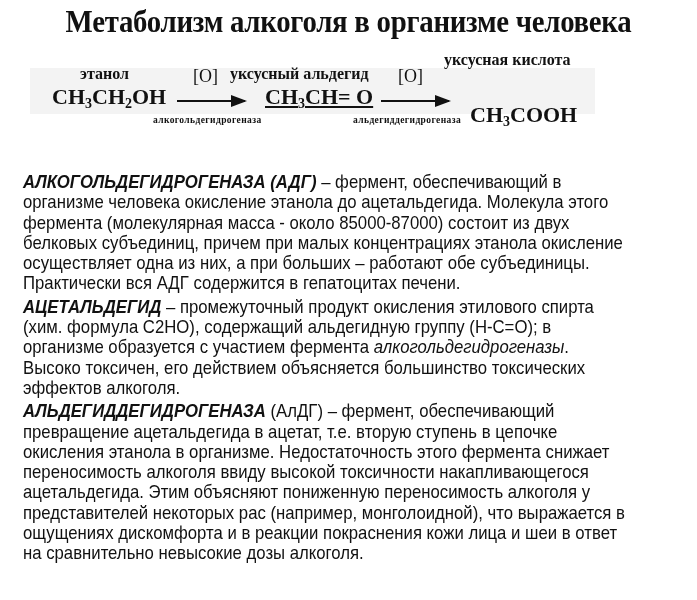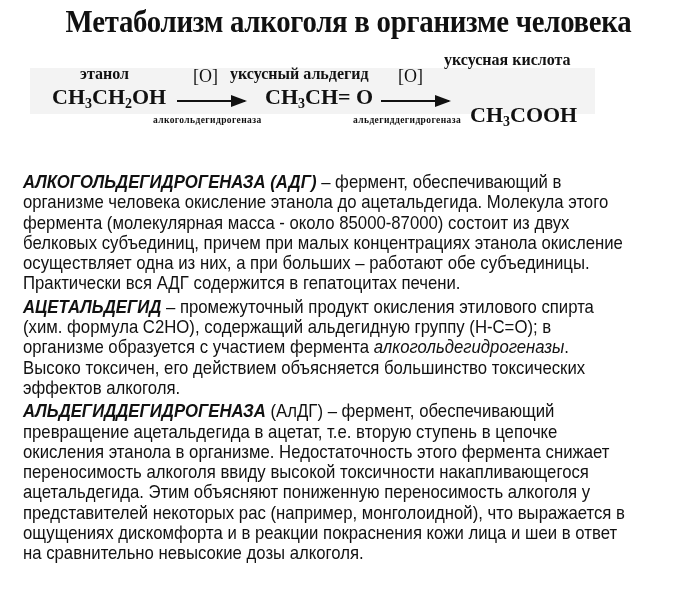--- a/index.html
+++ b/index.html
@@ -42,21 +42,21 @@
   <div class="reaction-bg"></div>
 
   <div class="rx lbl" style="left:80px; top:65px;">этанол</div>
   <div class="rx formula" style="left:52px; top:84px;font-family:Liberation Serif, serif;"><span>CH</span><sub>3</sub><span>CH</span><sub>2</sub><span>OH</span></div>
 
   <div class="rx ox" style="left:193px; top:66px;">[O]</div>
   <div class="arrow" style="left:177px; top:100px; width:68px;"></div>
   <div class="rx cat" style="left:153px; top:115px;text-align:center;">алкогольдегидрогеназа</div>
 
   <div class="rx lbl" style="left:230px; top:65px;">уксусный альдегид</div>
-  <div class="rx formula" style="left:265px; top:84px;"><span>CH</span><sub>3</sub><span>CH= O</span></div>
+  <div class="rx formula" style="left:265px; top:84px;text-decoration:underline;"><span>CH</span><sub>3</sub><span>CH= O</span></div>
 
   <div class="rx ox" style="left:398px; top:66px;">[O]</div>
   <div class="arrow" style="left:381px; top:100px; width:68px;"></div>
   <div class="rx cat" style="left:353px; top:115px;">альдегиддегидрогеназа</div>
 
   <div class="rx lbl" style="left:444px; top:51px;font-family:Liberation Serif, serif;">уксусная кислота</div>
   <div class="rx formula" style="left:470px; top:84px;margin-top:18px;"><span>CH</span><sub>3</sub><span>COOH</span></div>
 </div>
 
 <div class="body-text">

